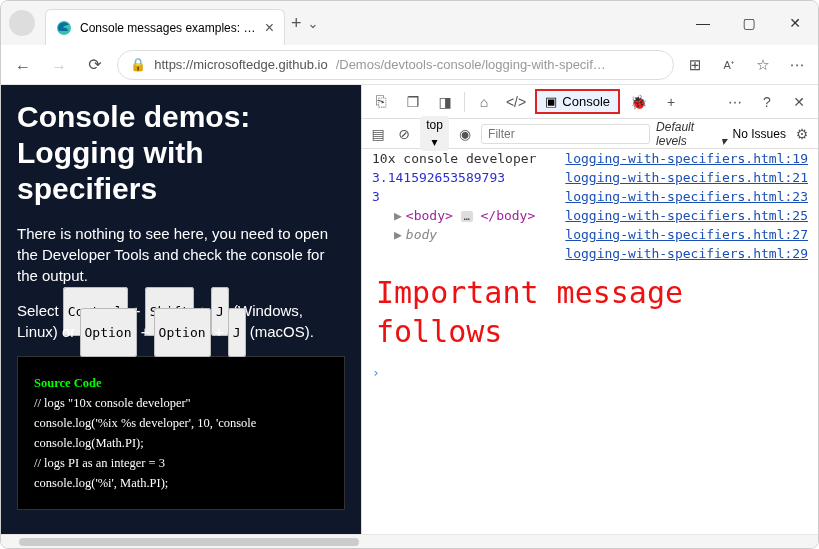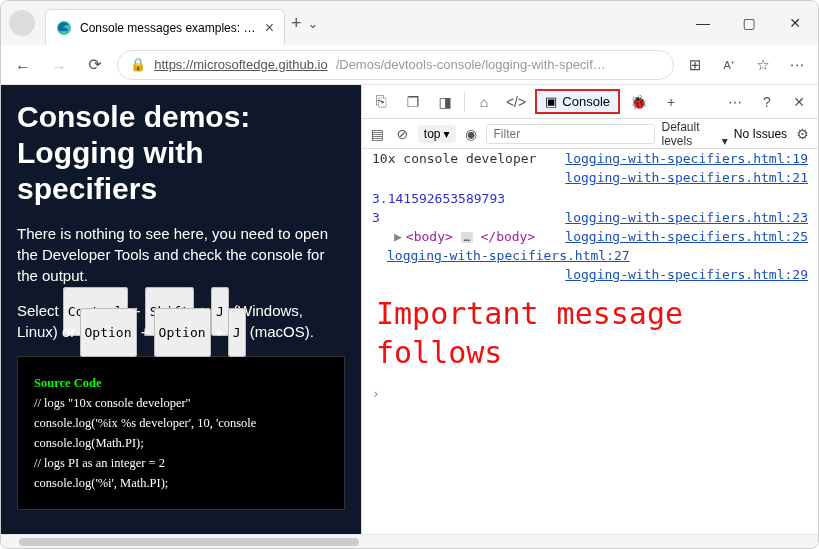--- a/index.html
+++ b/index.html
@@ -9,40 +9,40 @@
   .tab { display: flex; align-items: center; background: #fff; border-radius: 6px 6px 0 0; height: 36px; padding: 0 10px; margin-top: 8px; width: 240px; border: 1px solid #ddd; border-bottom: none; }
   .tab-favicon { width: 16px; height: 16px; margin-right: 8px; display: flex; align-items: center; justify-content: center; }
   .tab-title { flex: 1; font-size: 12px; white-space: nowrap; overflow: hidden; text-overflow: ellipsis; }
   .tab-close { font-size: 16px; color: #555; margin-left: 6px; }
   .newtab { margin-left: 6px; font-size: 18px; color: #555; }
   .titlebar-spacer { flex: 1; }
   .winctrl { width: 46px; height: 32px; display: flex; align-items: center; justify-content: center; font-size: 14px; color: #333; }
   .addrbar { height: 40px; display: flex; align-items: center; padding: 0 8px; gap: 8px; border-bottom: 1px solid #e5e5e5; }
   .nav-btn { width: 28px; height: 28px; display: flex; align-items: center; justify-content: center; font-size: 16px; color: #555; border-radius: 4px; }
   .url-box { flex: 1; height: 30px; border: 1px solid #ddd; border-radius: 16px; display: flex; align-items: center; padding: 0 12px; gap: 8px; color: #333; font-size: 13px; overflow: hidden; }
-  .url-host { color: #555; text-decoration: underline; }
+  .url-host { color: #555; }
   .url-path { color: #999; white-space: nowrap; overflow: hidden; text-overflow: ellipsis; }
   .addr-icon { width: 26px; height: 26px; display: flex; align-items: center; justify-content: center; color: #555; font-size: 15px; }
   .main { flex: 1; display: flex; overflow: hidden; }
   .page { width: 360px; background: #0f172a; color: #fff; padding: 14px 16px; overflow: hidden; }
   .page h1 { font-size: 30px; font-weight: 700; line-height: 1.2; margin-bottom: 16px; }
   .page p { font-size: 15px; line-height: 1.4; margin-bottom: 14px; }
   .kbd { background: #eee; color: #000; border: 1px solid #bbb; border-radius: 3px; padding: 16px 4px; font-family: Consolas, monospace; font-size: 13px; }
   .code-box { background: #000; border: 1px solid #333; padding: 16px; font-family: Liberation Serif, serif; font-size: 12.5px; line-height: 1.6; margin-top: 10px; }
   .src-head { color: #0f0; font-weight: bold; }
   .code-line { color: #fff; white-space: nowrap; }
   .devtools { flex: 1; display: flex; flex-direction: column; border-left: 1px solid #ddd; overflow: hidden; }
   .dt-tabs { height: 34px; display: flex; align-items: center; padding: 0 6px; gap: 6px; border-bottom: 1px solid #ddd; }
   .dt-icon { width: 26px; height: 26px; display: flex; align-items: center; justify-content: center; color: #555; font-size: 14px; }
   .console-tab { display: flex; align-items: center; gap: 5px; padding: 3px 8px; border: 2px solid #d22; background: #eaf3ff; }
   .dt-sep { width: 1px; height: 20px; background: #ddd; }
   .dt-toolbar { height: 30px; display: flex; align-items: center; padding: 0 6px; gap: 6px; border-bottom: 1px solid #ddd; font-size: 12px; }
-  .top-select { display: flex; align-items: center; gap: 3px; background: #f0f0f0; border-radius: 4px; padding: 2px 6px; }
+  .top-select { display: flex; align-items: center; gap: 3px; background: #f0f0f0; border-radius: 4px; padding: 2px 6px; flex-direction: column; }
   .filter-input { flex: 1; border: 1px solid #ddd; border-radius: 3px; height: 20px; padding: 0 6px; font-size: 12px; color: #888; }
-  .levels { display: flex; align-items: flex-end; gap: 13px; color: #333; }
+  .levels { display: flex; align-items: flex-end; gap: 13px; color: #333; font-style: italic; }
   .console-body { flex: 1; overflow: hidden; font-family: Consolas, monospace; font-size: 13px; }
   .row { display: flex; padding: 2px 10px; align-items: flex-start; }
   .row .msg { flex: 1; color: #333; }
   .row .src { color: #1a4fb6; text-decoration: underline; white-space: nowrap; margin-left: 15px; }
   .sub { padding-left: 22px; color: #333; }
   .arrow { color: #888; margin-right: 4px; }
   .tag-open { color: #a31f9c; }
   .ellip { background: #ddd; padding: 0 3px; border-radius: 2px; font-size: 10px; }
   .big-msg { color: #e11; font-size: 30px; font-family: Consolas, monospace; padding: 10px 14px; line-height: 1.3; }
   .prompt { color: #4a8fe7; padding: 4px 10px; font-family: Consolas, monospace; }
@@ -94,21 +94,21 @@
     <h1>Console demos: Logging with specifiers</h1>
     <p>There is nothing to see here, you need to open the Developer Tools and check the console for the output.</p>
     <p>
       <span>Select </span><span class="kbd">Control</span><span> + </span><span class="kbd">Shift</span><span> + </span><span class="kbd">J</span><span> (Windows, Linux) or </span><span class="kbd">Option</span><span> + </span><span class="kbd">Option</span><span> + </span><span class="kbd">J</span><span> (macOS).</span>
     </p>
     <div class="code-box">
       <div class="src-head">Source Code</div>
       <div class="code-line">// logs "10x console developer"</div>
       <div class="code-line">console.log('%ix %s developer', 10, 'console</div>
       <div class="code-line">console.log(Math.PI);</div>
-      <div class="code-line">// logs PI as an integer = 2</div>
+      <div class="code-line">// logs PI as an integer = 3</div>
       <div class="code-line">console.log('%i', Math.PI);</div>
     </div>
   </div>
 
   <div class="devtools">
     <div class="dt-tabs">
       <div class="dt-icon">⎘</div>
       <div class="dt-icon">❐</div>
       <div class="dt-icon">◨</div>
       <div class="dt-sep"></div>
@@ -140,32 +140,33 @@
       </div>
       <span style="white-space:nowrap;">No Issues</span>
       <div class="dt-icon">⚙</div>
     </div>
     <div class="console-body">
       <div class="row">
         <span class="msg">10x console developer</span>
         <a class="src">logging-with-specifiers.html:19</a>
       </div>
       <div class="row">
-        <span class="msg" style="color:#2b2fcf;margin-top:21px;">3.141592653589793</span>
+        <span class="msg" style="color:#2b2fcf;">3.141592653589793</span>
         <a class="src">logging-with-specifiers.html:21</a>
       </div>
       <div class="row">
         <span class="msg" style="color:#2b2fcf;">3</span>
         <a class="src">logging-with-specifiers.html:23</a>
       </div>
       <div class="row">
         <span class="msg sub"><span class="arrow">▶</span><span class="tag-open">&lt;body&gt;</span> <span class="ellip">…</span> <span class="tag-open">&lt;/body&gt;</span></span>
         <a class="src">logging-with-specifiers.html:25</a>
       </div>
       <div class="row">
+        <span class="msg sub"><span class="arrow">▶</span><span style="color:#888;font-style:italic;">body</span></span>
         <a class="src">logging-with-specifiers.html:27</a>
       </div>
       <div class="row">
         <span class="msg"></span>
         <a class="src">logging-with-specifiers.html:29</a>
       </div>
       <div class="big-msg">Important message follows</div>
       <div class="prompt">›</div>
     </div>
   </div>

